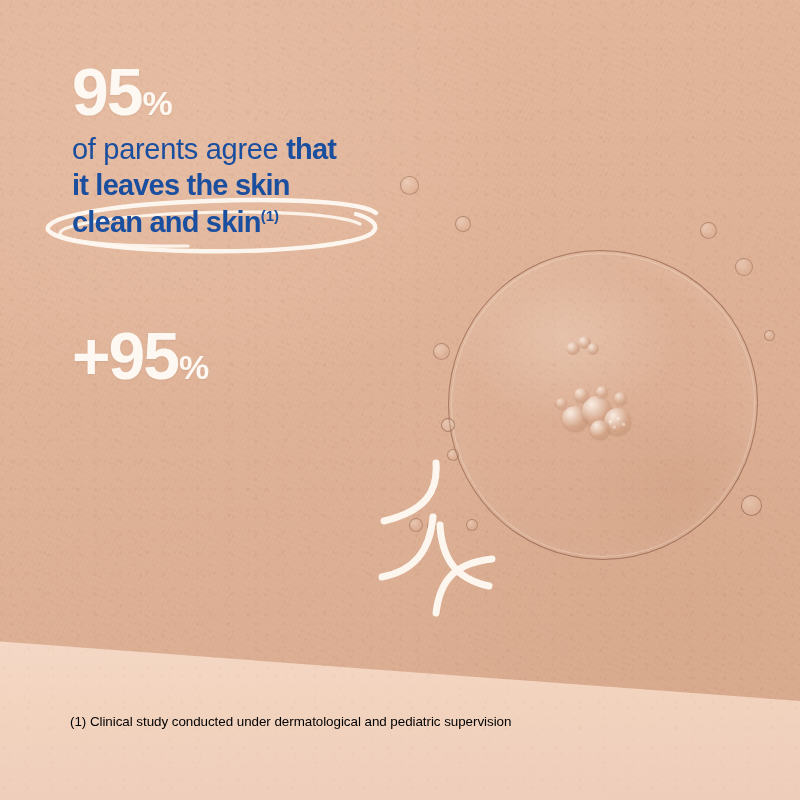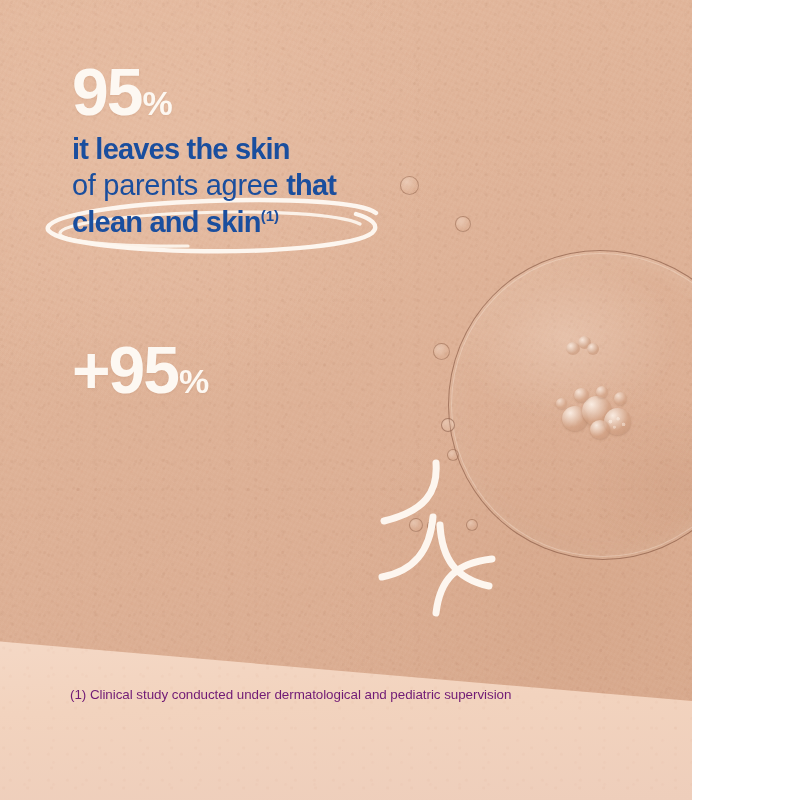--- a/index.html
+++ b/index.html
@@ -7,21 +7,21 @@
     margin: 0;
     padding: 0;
     background: #ffffff;
   }
   body {
     font-family: "Liberation Sans", sans-serif;
   }
 
   .poster {
     position: relative;
-    width: 692px;
+    width: 800px;
     height: 800px;
     overflow: hidden;
     background: #e0b59a;
   }
 
   
   .bg-top {
     position: absolute;
     inset: 0;
     background:
@@ -184,21 +184,21 @@
     stroke-linecap: round;
     stroke-linejoin: round;
   }
 
   
   .claim {
     position: absolute;
     left: 72px;
   }
   .claim-1 { top: 62px; }
-  .claim-2 { top: 340px; }
+  .claim-2 { top: 326px; }
 
   .big-stat {
     display: flex;
     align-items: baseline;
     color: #fdf8f2;
     font-weight: 800;
     letter-spacing: -2px;
     line-height: .92;
     text-shadow: 0 1px 2px rgba(150,98,70,.12);
   }
@@ -227,23 +227,23 @@
     font-weight: 800;
     vertical-align: super;
     letter-spacing: 0;
   }
   .ln { display: block; white-space: nowrap; }
 
   
   .footnote {
     position: absolute;
     left: 70px;
-    top: 685px;
+    top: 712px;
     width: 640px;
-    color: #701a75;
+    color: #000000;
     font-size: 13.4px;
     line-height: 1.52;
     letter-spacing: -0.05px;
   }
   .footnote .fn-line { display: block; }
 </style>
 </head>
 <body>
 
 <div class="poster">
@@ -294,24 +294,24 @@
     <path class="mark-stroke" stroke-width="3.2" opacity=".92" d="M320 28 C 300 18, 228 14, 150 17 C 72 20, 22 29, 20 37 C 18 45, 70 51, 148 50"></path>
   </svg>
 
   <div class="claim claim-1">
     <div class="big-stat">
       <span class="stat-num">95</span>
       <span class="stat-pct">%</span>
     </div>
     <div class="claim-lines">
       <span class="ln">
-        <span class="bold">it leaves the skin</span>
+        <span class="reg">of parents agree </span><span class="bold">that</span>
       </span>
       <span class="ln">
-        <span class="reg">of parents agree </span><span class="bold">that</span>
+        <span class="bold">it leaves the skin</span>
       </span>
       <span class="ln">
         <span class="bold">clean and skin</span><span class="sup">(1)</span>
       </span>
     </div>
   </div>
 
   <div class="claim claim-2">
     <div class="big-stat">
       <span class="stat-num">+95</span>

